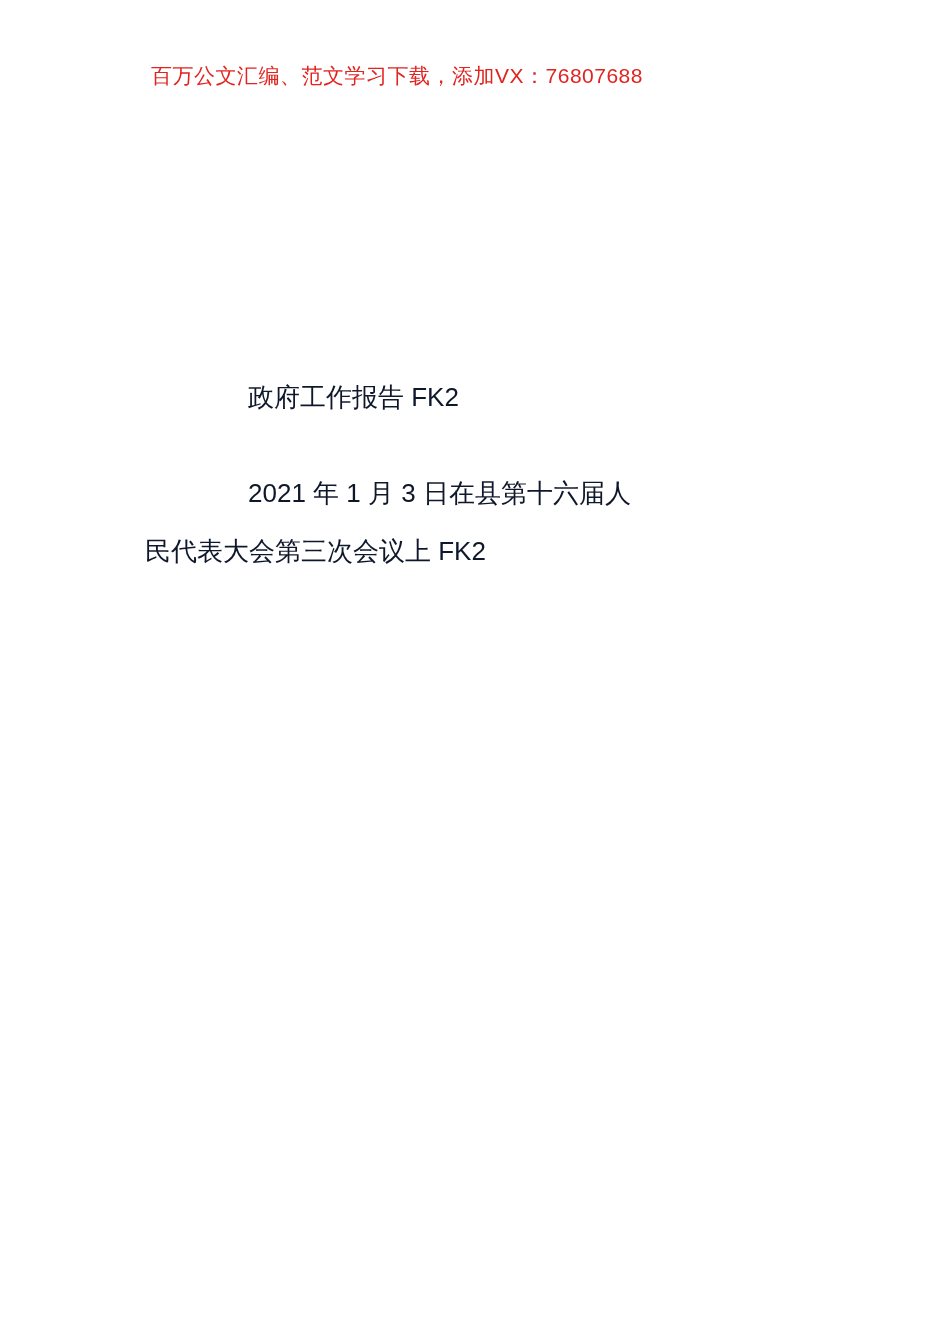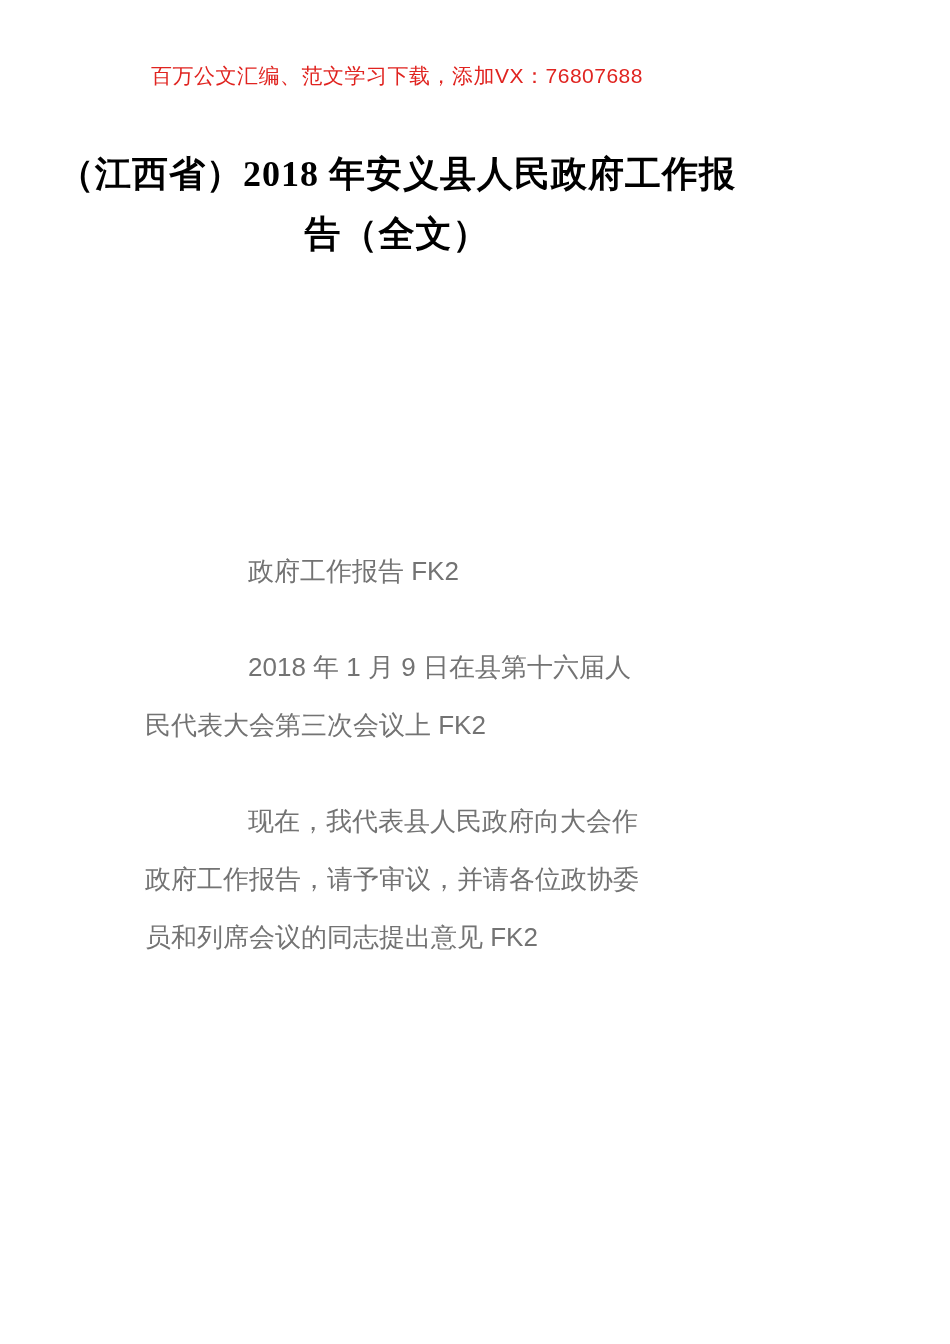--- a/index.html
+++ b/index.html
@@ -46,37 +46,32 @@
     display: block;
   }
   .content {
     margin: 278px 140px 0 145px;
   }
   .content p {
     margin: 0 0 38px 0;
     font-size: 26px;
     line-height: 58px;
     text-indent: 103px;
-    color: #737373;
+    color: #0f172a;
     text-align: left;
     word-break: break-word;
     font-family: "Liberation Sans", sans-serif;
   }
 </style>
 </head>
 <body>
 
 <div class="page">
 
   <div class="promo-banner">百万公文汇编、范文学习下载，添加VX：76807688</div>
 
-  <h1 class="doc-title">
-    <span class="title-line">（江西省）2018 年安义县人民政府工作报</span>
-    <span class="title-line">告（全文）</span>
-  </h1>
 
   <div class="content">
     <p>政府工作报告 FK2</p>
-    <p>2018 年 1 月 9 日在县第十六届人民代表大会第三次会议上 FK2</p>
-    <p>现在，我代表县人民政府向大会作政府工作报告，请予审议，并请各位政协委员和列席会议的同志提出意见 FK2</p>
+    <p>2021 年 1 月 3 日在县第十六届人民代表大会第三次会议上 FK2</p>
   </div>
 
 </div>
 
 </body></html>

